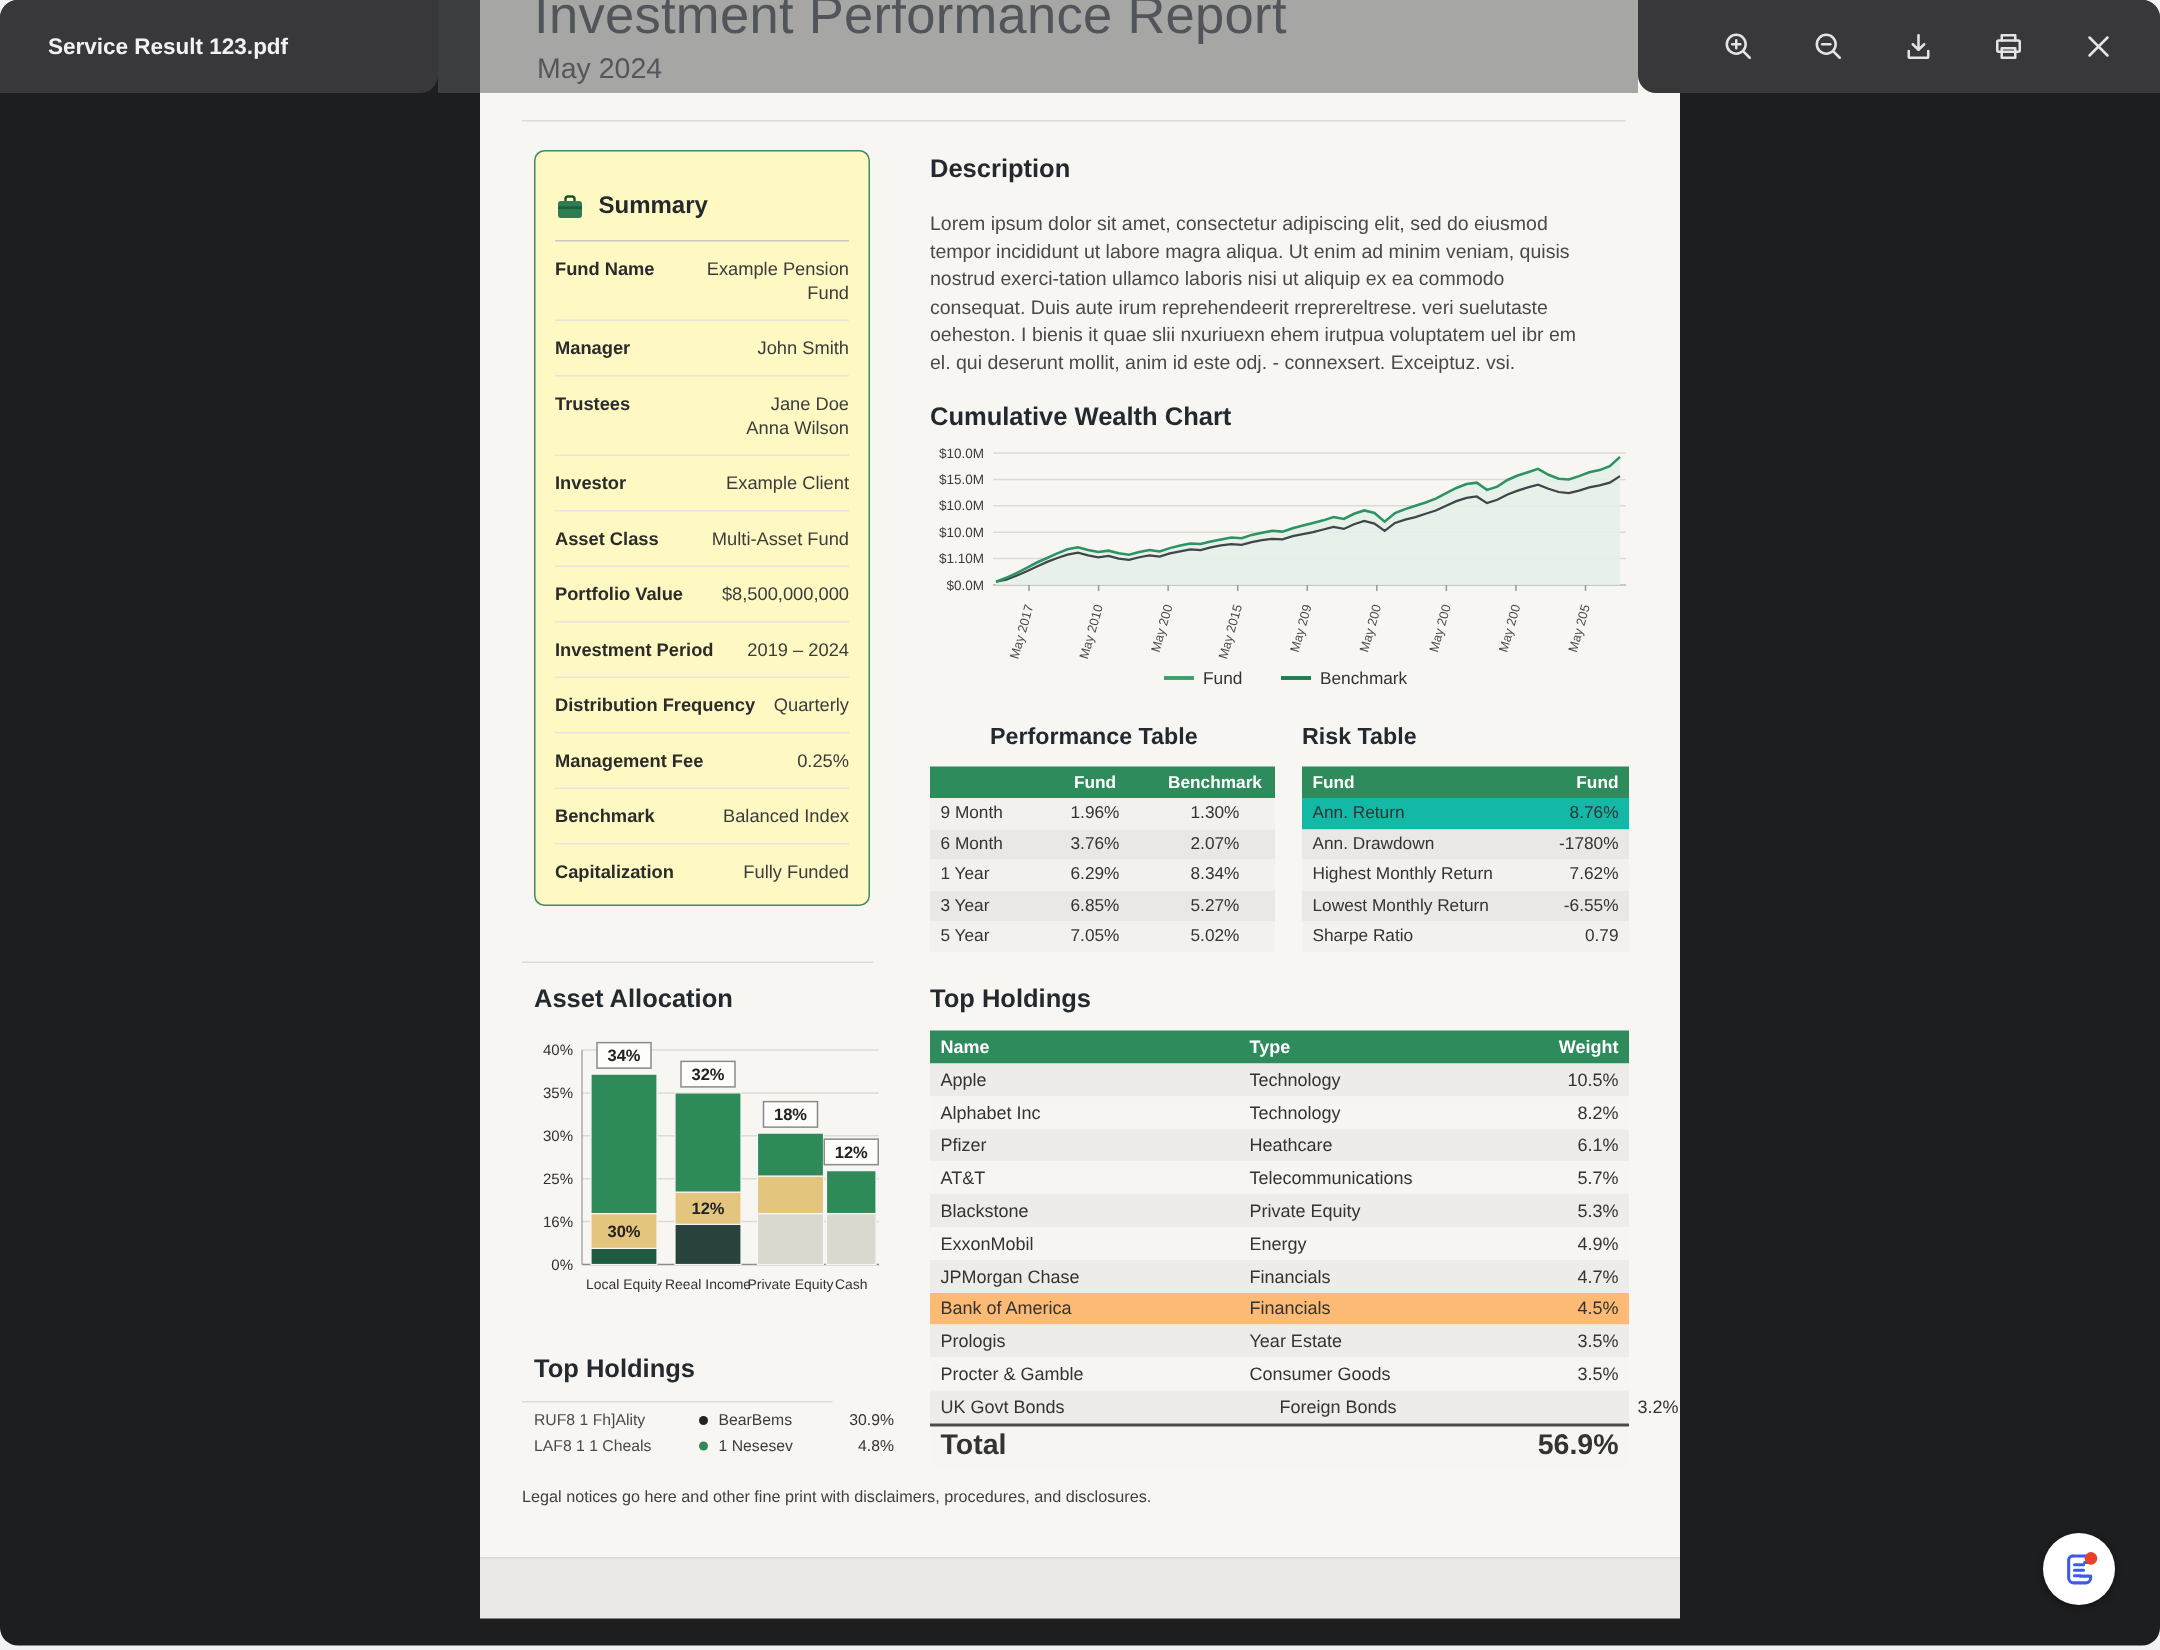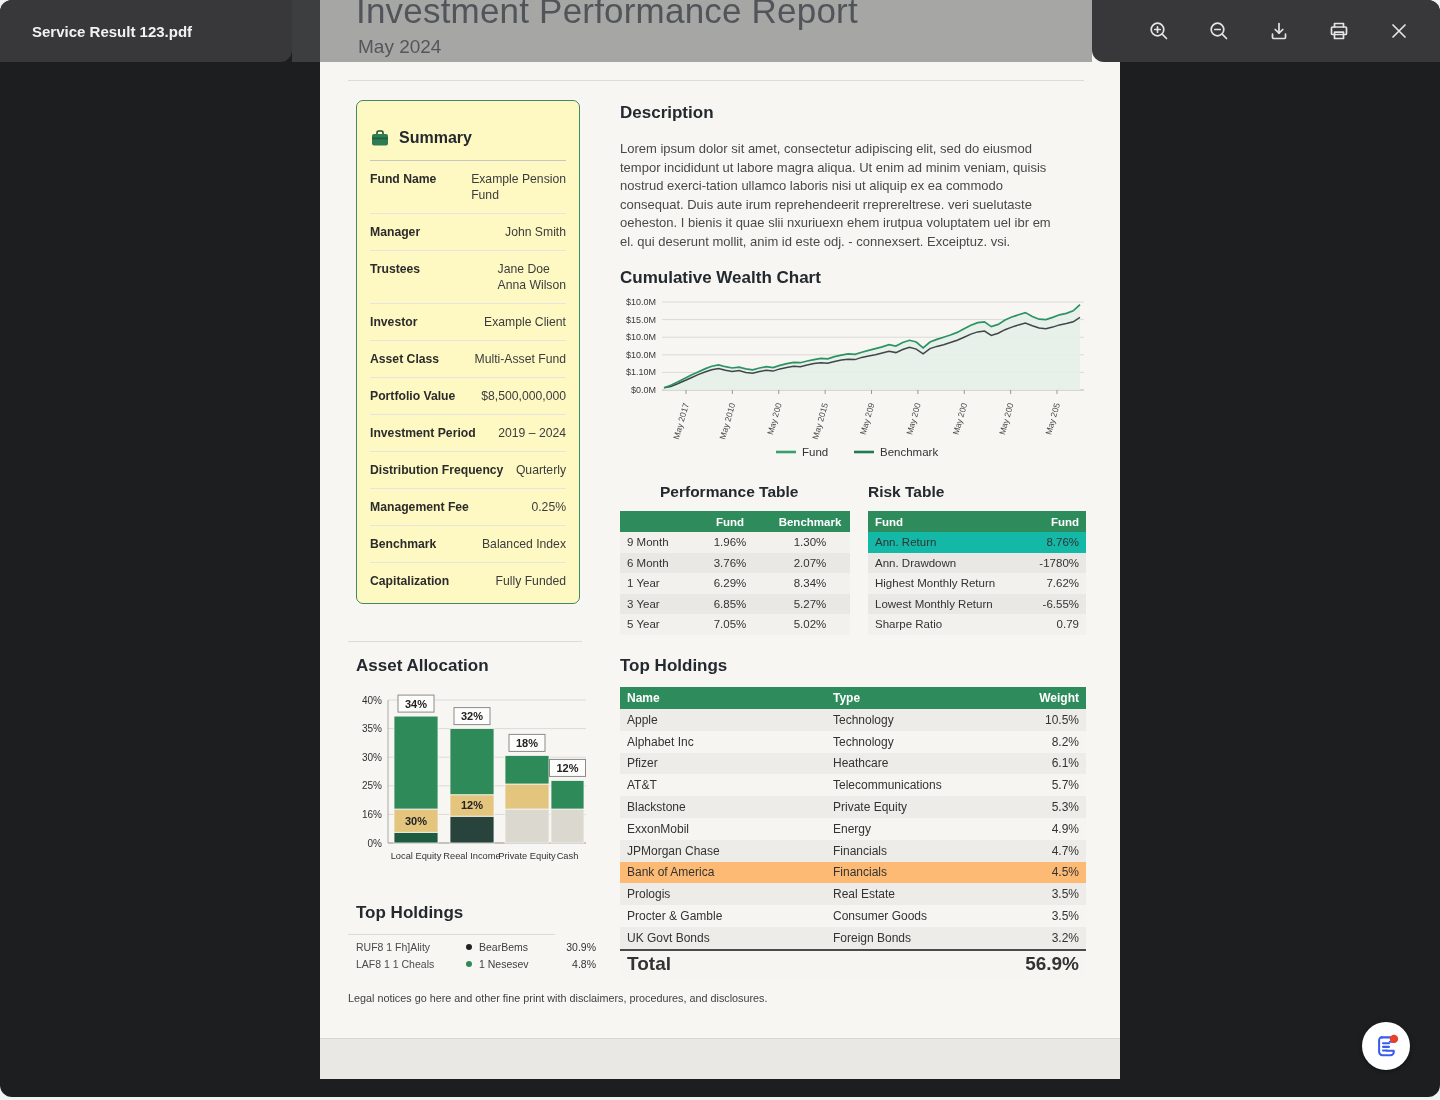--- a/index.html
+++ b/index.html
@@ -11,21 +11,21 @@
   .doc-sub{position:absolute;left:38px;top:36px;font-size:19px;color:#4b5158;}
   .rule{position:absolute;border-top:1px solid #dddbd6;}
   .h2{position:absolute;font-size:17px;font-weight:700;color:#23292e;white-space:nowrap;}
   .h2s{position:absolute;font-size:15.5px;font-weight:700;color:#23292e;white-space:nowrap;}
   
   .card{position:absolute;left:36px;top:100px;width:224px;background:#fef9c3;border:1.4px solid #3e8a65;border-radius:7px;box-sizing:border-box;padding:15px 13px 4px 13px;}
   .card-head{display:flex;align-items:center;gap:9px;height:44px;border-bottom:1px solid #c9c7c2;font-size:16px;font-weight:700;color:#23292e;}
   .srow{display:flex;justify-content:space-between;gap:8px;padding:10px 0;border-bottom:1px solid #e6e4df;font-size:12.2px;line-height:16px;}
   .srow:last-child{border-bottom:none;}
   .srow .lab{font-weight:700;color:#2b2b2b;white-space:nowrap;}
-  .srow .val{color:#3c3c3c;white-space:pre-line;}
+  .srow .val{color:#3c3c3c;text-align:right;white-space:pre-line;}
   
   .para{position:absolute;left:300px;top:140px;width:446px;font-size:13px;line-height:18.6px;color:#494949;}
   
   .gtable{position:absolute;font-size:11.5px;color:#333;}
   .trow{display:grid;align-items:center;}
   .thead{background:#2e8b5c;color:#fff;font-weight:700;}
   .cell{padding:0 7px;white-space:nowrap;overflow:hidden;}
   .c-center{text-align:center;}
   .c-right{text-align:right;}
   .total-row{border-top:2px solid #4a4a4a;font-weight:700;font-size:19px;background:#f6f5f1;}
@@ -325,29 +325,29 @@
           <div class="cell ">Financials</div>
           <div class="cell c-right">4.7%</div>
         </div>
         <div class="trow" style="grid-template-columns: 206px 190px 70px; height: 21.8px; background: #fdba74;">
           <div class="cell ">Bank of America</div>
           <div class="cell ">Financials</div>
           <div class="cell c-right">4.5%</div>
         </div>
         <div class="trow" style="grid-template-columns: 206px 190px 70px; height: 21.8px; background: rgb(237, 236, 232);">
           <div class="cell ">Prologis</div>
-          <div class="cell ">Real Estate</div>
+          <div class="cell ">Year Estate</div>
           <div class="cell c-right">3.5%</div>
         </div>
         <div class="trow" style="grid-template-columns: 206px 190px 70px; height: 21.8px; background: rgb(246, 245, 241);">
           <div class="cell ">Procter &amp; Gamble</div>
           <div class="cell ">Consumer Goods</div>
           <div class="cell c-right">3.5%</div>
         </div>
-        <div class="trow" style="grid-template-columns: 206px 190px 70px; height: 21.8px; background: rgb(237, 236, 232);">
+        <div class="trow" style="grid-template-columns: 206px 190px 70px; height: 21.8px; background: rgb(237, 236, 232); gap: 20px;">
           <div class="cell ">UK Govt Bonds</div>
           <div class="cell ">Foreign Bonds</div>
           <div class="cell c-right">3.2%</div>
         </div>
         <div class="trow total-row" style="grid-template-columns: 396px 70px; height: 27px;">
           <div class="cell">Total</div>
           <div class="cell c-right">56.9%</div>
         </div>
       </div>
 

